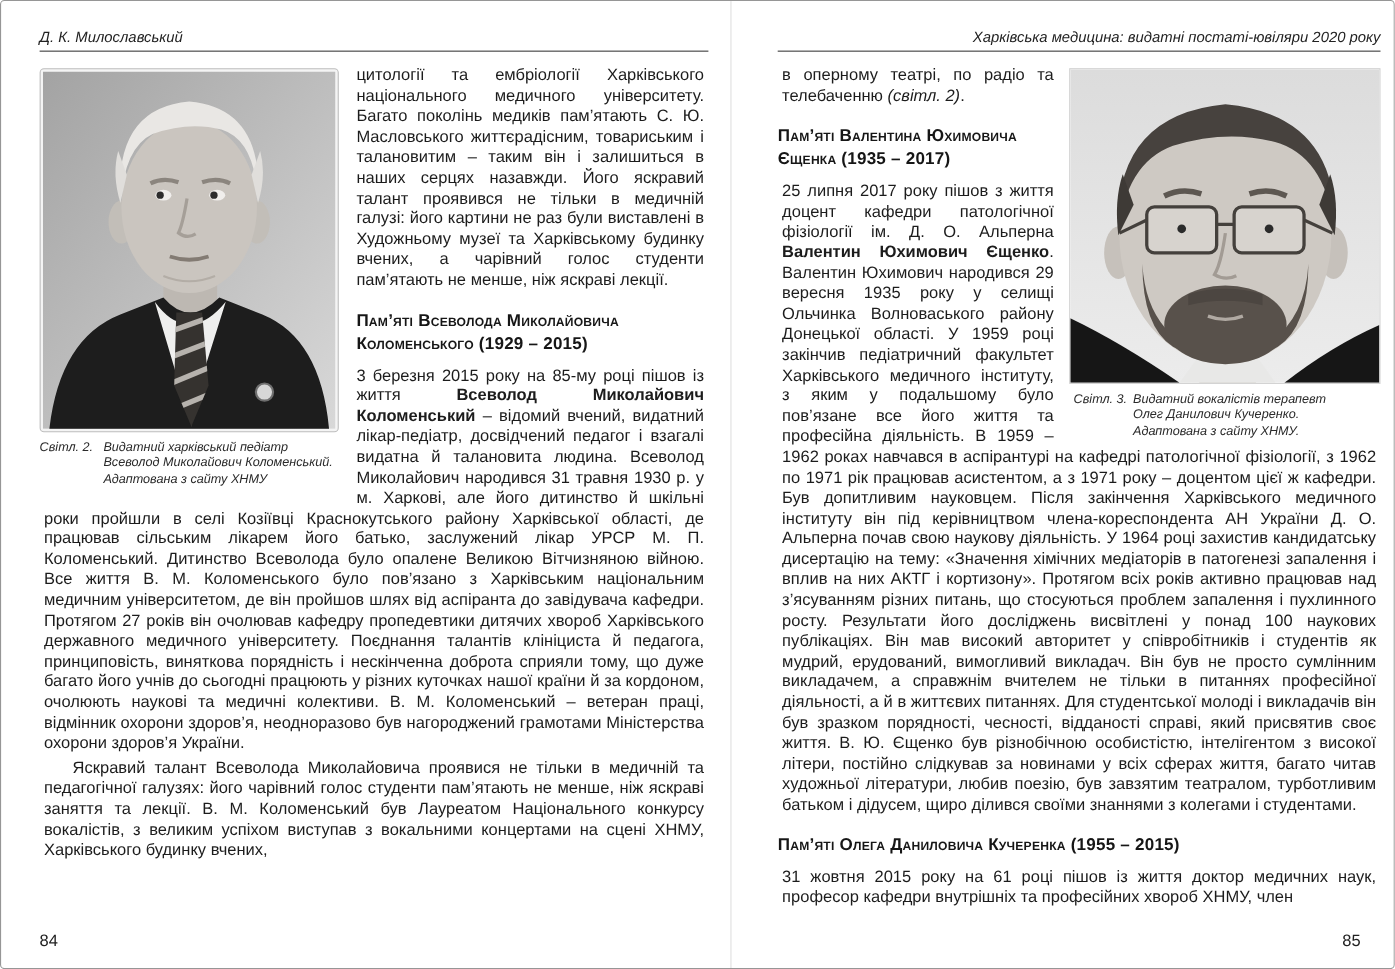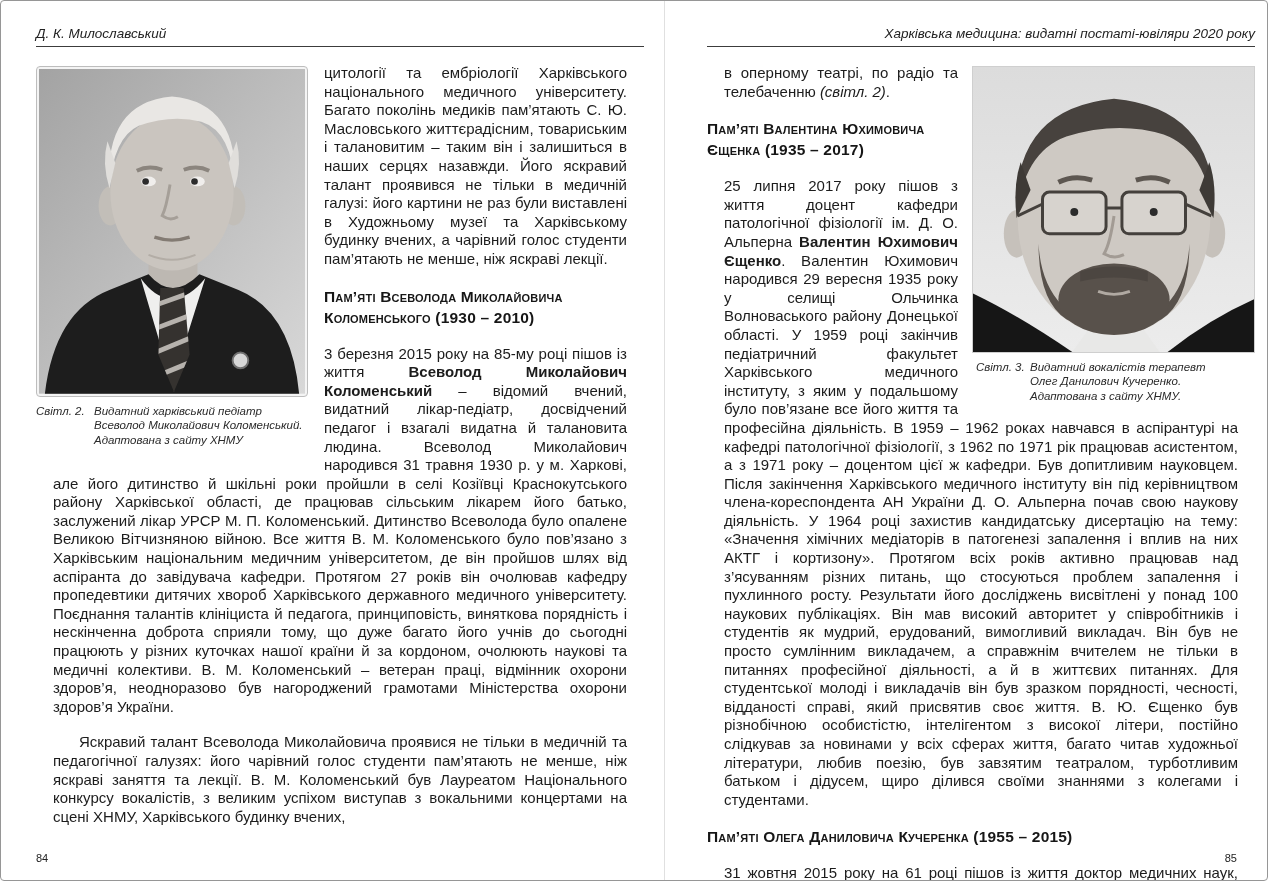--- a/index.html
+++ b/index.html
@@ -27,23 +27,23 @@
   .photo-plain{border:1px solid #cfcfcf;}
   figcaption{
     margin-top:7px;font-size:11.5px;line-height:14.5px;font-style:italic;color:#2a2a2a;
     display:grid;grid-template-columns:54px 1fr;column-gap:4px;text-align:left;
   }
   .fig-right figcaption{grid-template-columns:50px 1fr;padding-left:4px;}
   h2.memorial{
     font-size:15.5px;line-height:21px;font-weight:bold;font-variant:small-caps;
     letter-spacing:.2px;margin:16px 0 10px;text-align:left;color:#161616;
   }
-  p{margin:17px;}
+  p{margin:4px;}
   p.indent{text-indent:26px;}
-  .page-number{position:absolute;bottom:16px;font-size:11px;color:#222;}
+  .page-number{position:absolute;bottom:16px;font-size:15px;color:#222;}
   .pn-left{left:35px;}
   .pn-right{right:30px;}
 </style>
 </head>
 <body>
 
 <div class="spread">
   <div class="gutter"></div>
 
   <div class="page page-left">
@@ -97,21 +97,21 @@
           <span>
             <span>Видатний харківський педіатр</span><br>
             <span>Всеволод Миколайович Коломенський.</span><br>
             <span>Адаптована з сайту ХНМУ</span>
           </span>
         </figcaption>
       </figure>
 
       <p>цитології та ембріології Харківського національного медичного університету. Багато поколінь медиків пам’ятають  С. Ю. Масловського життєрадісним, товариським і талановитим – таким він і залишиться в наших серцях назавжди. Його яскравий талант проявився не тільки в медичній галузі: його картини не раз були виставлені в Художньому музеї та Харківському будинку вчених, а чарівний голос студенти пам’ятають не менше, ніж яскраві лекції.</p>
 
-      <h2 class="memorial">Пам’яті Всеволода Миколайовича Коломенського (1930 – 2010)</h2>
+      <h2 class="memorial">Пам’яті Всеволода Миколайовича Коломенського (1929 – 2015)</h2>
 
       <p>
         <span>3 березня 2015 року на 85-му році пішов із життя </span><b>Всеволод Миколайович Коломенський</b><span> – відомий вчений, видатний лікар-педіатр, досвідчений педагог і взагалі видатна й талановита людина. Всеволод Миколайович народився 31 травня 1930 р. у м. Харкові, але його дитинство й шкільні роки пройшли в селі Козіївці Краснокутського району Харківської області, де працював сільським лікарем його батько, заслужений лікар УРСР М. П. Коломенський. Дитинство Всеволода було опалене Великою Вітчизняною війною. Все життя В. М. Коломенського було пов’язано з Харківським національним медичним університетом, де він пройшов шлях від аспіранта до завідувача кафедри. Протягом 27 років він очолював кафедру пропедевтики дитячих хвороб Харківського державного медичного університету. Поєднання талантів клініциста й педагога, принциповість, виняткова порядність і нескінченна доброта сприяли тому, що дуже багато його учнів до сьогодні працюють у різних куточках нашої країни й за кордоном, очолюють наукові та медичні колективи. В. М. Коломенський – ветеран праці, відмінник охорони здоров’я, неодноразово був нагороджений грамотами Міністерства охорони здоров’я України.</span>
       </p>
 
       <p class="indent">Яскравий талант Всеволода Миколайовича проявися не тільки в медичній та педагогічної галузях: його чарівний голос студенти пам’ятають не менше, ніж яскраві заняття та лекції. В. М. Коломенський був Лауреатом Національного конкурсу вокалістів, з великим успіхом виступав з вокальними концертами на сцені ХНМУ, Харківського будинку вчених,</p>
     </div>
   </div>
 
   <div class="page page-right">

